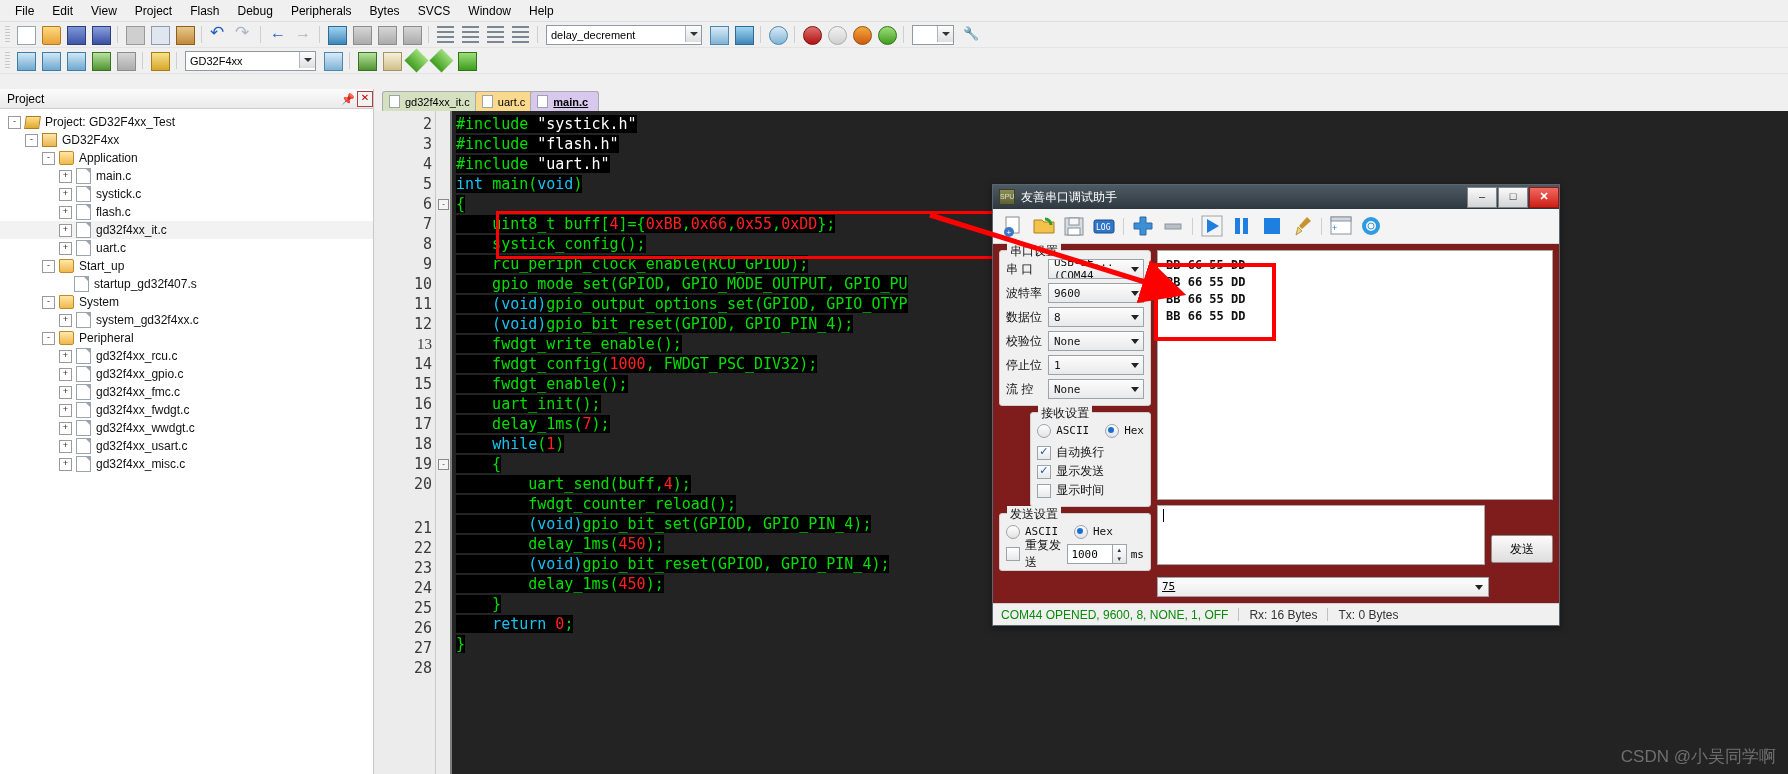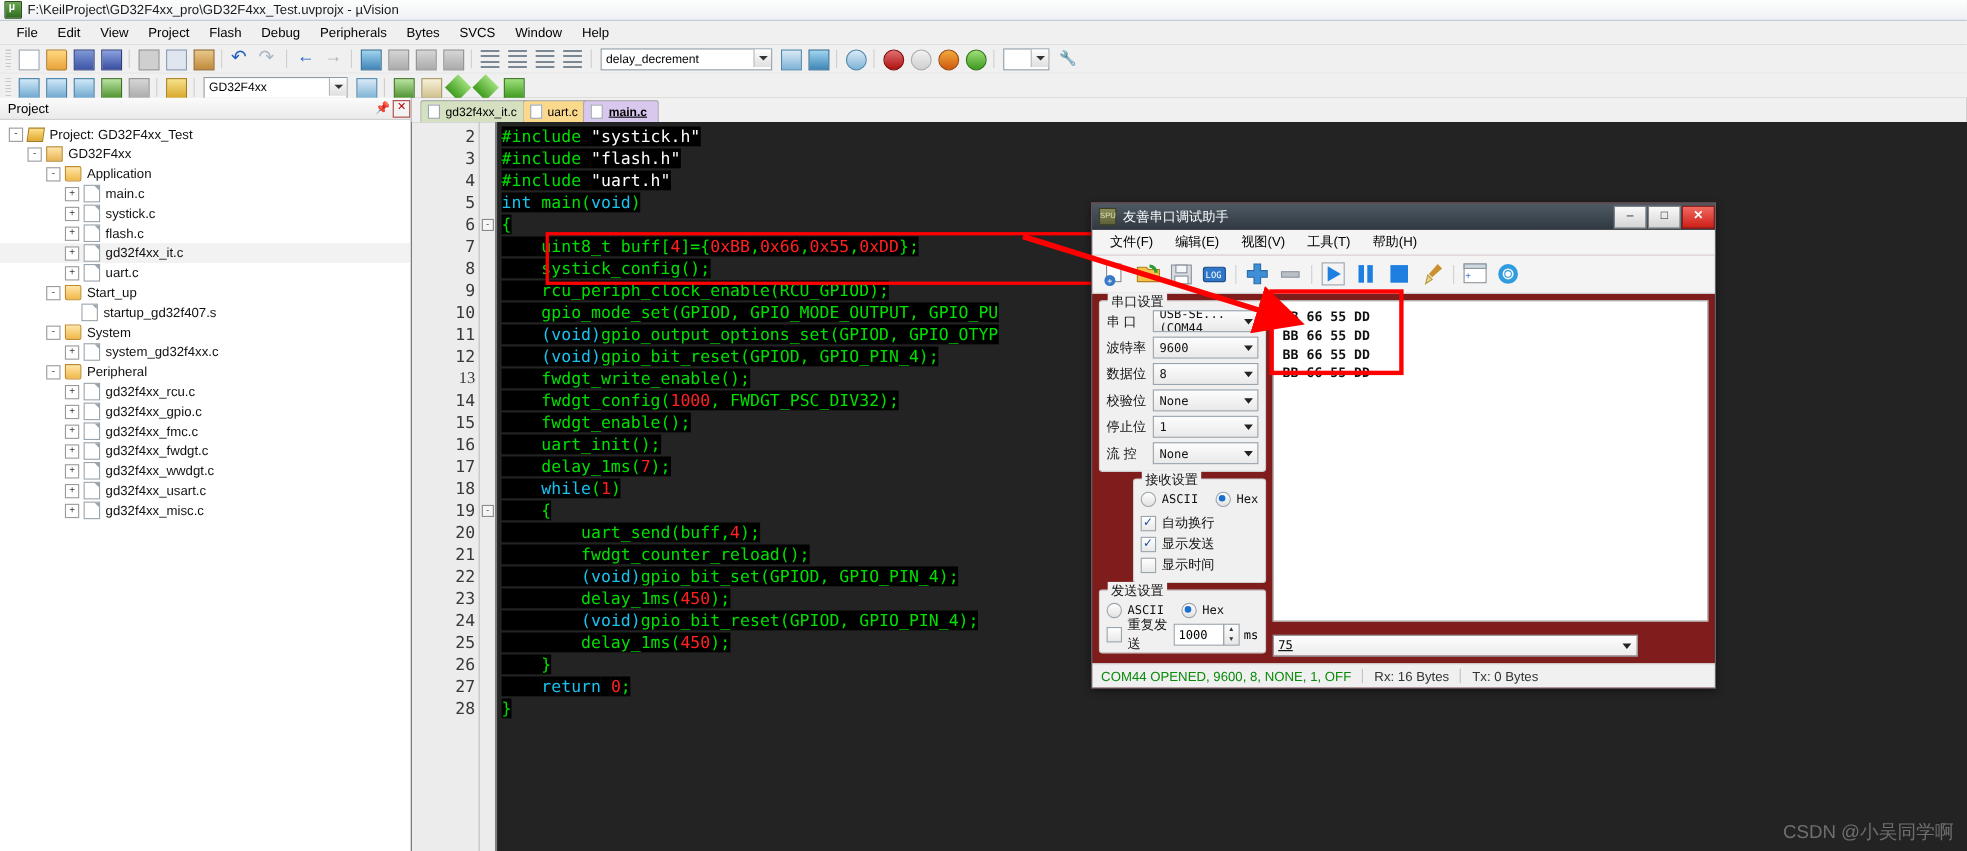--- a/index.html
+++ b/index.html
@@ -140,24 +140,20 @@
   .annot{position:absolute;left:0;top:0;width:1788px;height:774px;pointer-events:none;}
 
   
   .wm{position:absolute;right:12px;bottom:6px;font-size:17px;color:#6f6f6f;}
 </style>
 </head>
 <body>
 
 <div id="app">
 
-  <div class="titlebar">
-    <div class="ticon"></div>
-    <div class="ttxt">F:\KeilProject\GD32F4xx_pro\GD32F4xx_Test.uvprojx - µVision</div>
-  </div>
 
   <div class="menubar">
     <div class="mi">File</div>
     <div class="mi">Edit</div>
     <div class="mi">View</div>
     <div class="mi">Project</div>
     <div class="mi">Flash</div>
     <div class="mi">Debug</div>
     <div class="mi">Peripherals</div>
     <div class="mi">Bytes</div>
@@ -455,21 +451,21 @@
             <div style="height: 20px;">11</div>
             <div style="height: 20px;">12</div>
             <div style="height: 20px; font-family: Liberation Serif, serif;">13</div>
             <div style="height: 20px;">14</div>
             <div style="height: 20px;">15</div>
             <div style="height: 20px;">16</div>
             <div style="height: 20px;">17</div>
             <div style="height: 20px;">18</div>
             <div style="height: 20px;">19</div>
             <div style="height: 20px;">20</div>
-            <div style="height: 20px;">21</div>
+            <div style="height: 20px; margin-top: 24px;">21</div>
             <div style="height: 20px;">22</div>
             <div style="height: 20px;">23</div>
             <div style="height: 20px;">24</div>
             <div style="height: 20px;">25</div>
             <div style="height: 20px;">26</div>
             <div style="height: 20px;">27</div>
             <div style="height: 20px;">28</div>
           </div>
         <div class="foldcol" id="foldcol">
             <div class="foldbox" style="top: 88px;">-</div>
@@ -481,27 +477,20 @@
     </div>
   </div>
 
   <div class="serial">
     <div class="s-title">
       <div class="sico">SPU</div>
       <div class="stxt">友善串口调试助手</div>
       <div class="wbtn">–</div>
       <div class="wbtn">□</div>
       <div class="wbtn close">✕</div>
-    </div>
-    <div class="s-menu">
-      <div class="smi">文件(F)</div>
-      <div class="smi">编辑(E)</div>
-      <div class="smi">视图(V)</div>
-      <div class="smi">工具(T)</div>
-      <div class="smi">帮助(H)</div>
     </div>
     <div class="s-tbar">
       <div class="sb">
         <svg width="26" height="26" viewBox="0 0 26 26">
             <rect x="5" y="4" width="13" height="16" fill="#fff" stroke="#8a8a8a"></rect>
             <circle cx="8" cy="19" r="5" fill="#3a78c8"></circle>
             <text x="5.5" y="22" font-size="8" fill="#fff">+</text>
           </svg>
       </div>
       <div class="sb">
@@ -673,20 +662,24 @@
         </div>
       </div>
 
       <div class="s-right">
         <div class="rxbox" id="rxbox">
             <div>BB 66 55 DD</div>
             <div>BB 66 55 DD</div>
             <div>BB 66 55 DD</div>
             <div>BB 66 55 DD</div>
           </div>
+        <div class="txrow">
+          <div class="txbox"><span class="caret"></span><span></span></div>
+          <div class="sendbtn">发送</div>
+        </div>
         <div class="histrow">
           <div class="hist">
               <span>75</span>
             </div>
           <div style="width:64px"></div>
         </div>
       </div>
     </div>
 
     <div class="s-status">

